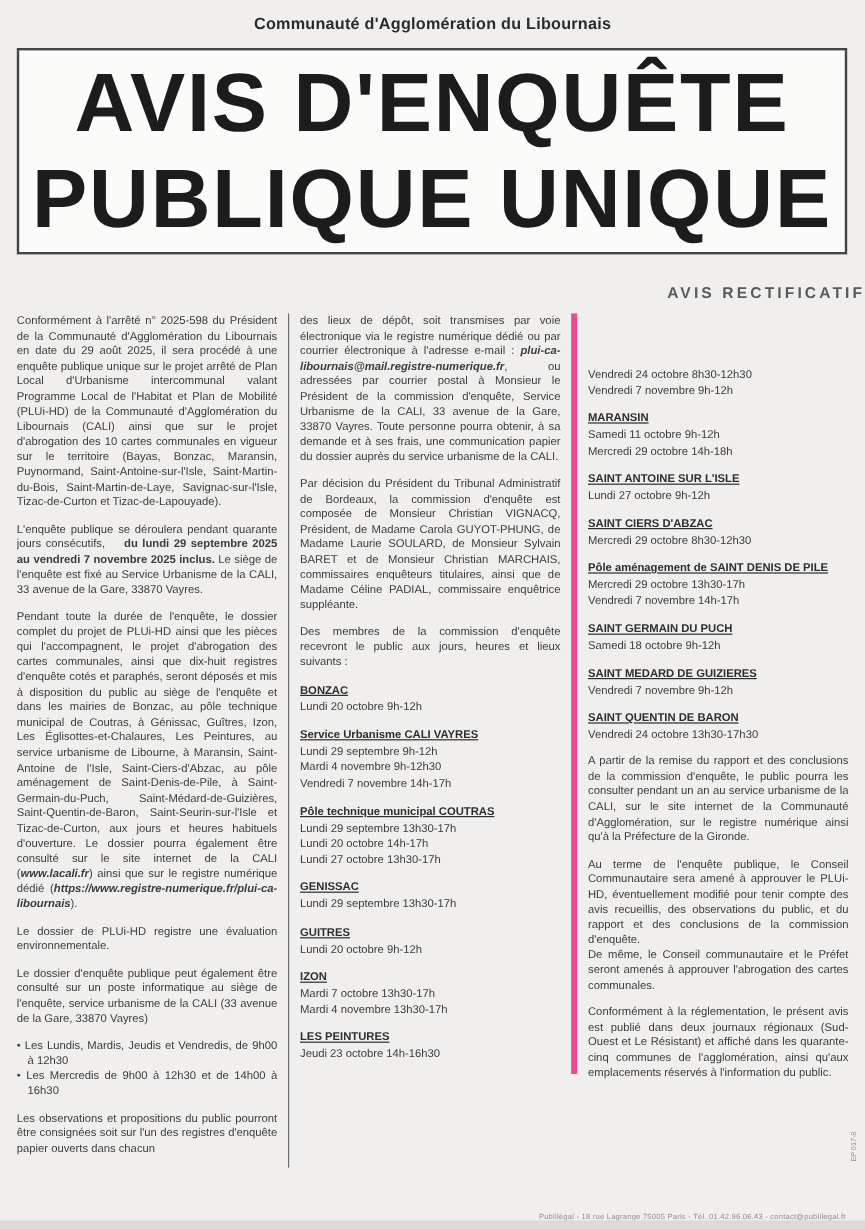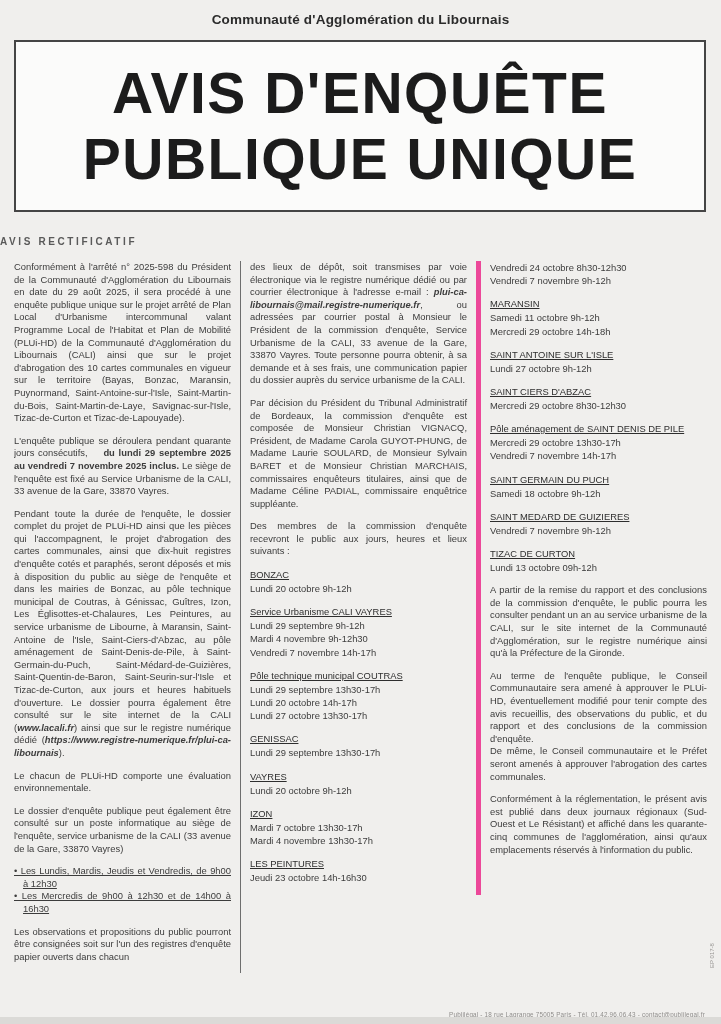--- a/index.html
+++ b/index.html
@@ -16,43 +16,43 @@
     text-align:center;font-weight:bold;font-size:13.5px;color:#2b2b2b;
     letter-spacing:.2px;
   }
   .title-box{
     position:absolute;top:40px;left:14px;right:15px;height:172px;
     background:#fbfbfa;border:2px solid #454545;
     display:flex;flex-direction:column;justify-content:center;align-items:center;
     box-sizing:border-box;
   }
   .title-line{
-    font-size:57px;font-weight:bold;color:#1c1c1c;
+    font-size:69px;font-weight:bold;color:#1c1c1c;
     line-height:1.16;letter-spacing:1.5px;white-space:nowrap;
   }
   .subtitle{
     position:absolute;top:236px;left:0;width:100%;
-    text-align:left;font-size:10px;font-weight:600;color:#5a5a5a;
+    text-align:right;font-size:13px;font-weight:600;color:#5a5a5a;
     letter-spacing:2.6px;
   }
   .columns{
     position:absolute;top:261px;left:14px;right:14px;bottom:22px;
     display:flex;align-items:flex-start;overflow:hidden;
   }
   .col{flex:1 1 0;min-width:0;overflow:hidden;font-size:9.4px;line-height:12.6px;}
   .col-1{padding-right:9px;border-right:1px solid #6e6e6e;}
   .col-2{padding:0 9px;border-right:5px solid #ec4899;}
-  .col-3{padding-left:9px;}
+  .col-3{padding-left:9px;margin-top:44px;}
   .para{text-align:justify;margin:0 0 10px 0;}
   .para .b{font-weight:bold;margin-left:12px;}
   .para .bi{font-weight:bold;font-style:italic;}
   .venue{margin:0 0 10px 0;}
-  .venue-h{font-weight:normal;text-decoration:underline;color:#2e2e2e;margin-bottom:1px;line-height:13px;}
+  .venue-h{font-weight:bold;text-decoration:underline;color:#2e2e2e;margin-bottom:1px;line-height:13px;}
   .sched{line-height:13.2px;}
-  .bullet-line{padding-left:9px;text-indent:-9px;line-height:12.6px;text-decoration:underline;}
+  .bullet-line{padding-left:9px;text-indent:-9px;line-height:12.6px;}
   .footer{
     position:absolute;bottom:6px;right:16px;
     font-size:6.3px;color:#8f8d8b;letter-spacing:.2px;
   }
   .side-mark{
     position:absolute;right:-26px;top:930px;
     transform:rotate(-90deg);transform-origin:center;
     font-size:6px;color:#989694;white-space:nowrap;width:70px;
   }
   .bottom-band{
@@ -72,21 +72,21 @@
     <div class="title-line">PUBLIQUE UNIQUE</div>
   </div>
 
   <div class="subtitle">AVIS RECTIFICATIF</div>
 
   <div class="columns">
     <div class="col col-1">
         <div class="para"><span>Conformément à l'arrêté n° 2025-598 du Président de la Communauté d'Agglomération du Libournais en date du 29 août 2025, il sera procédé à une enquête publique unique sur le projet arrêté de Plan Local d'Urbanisme intercommunal valant Programme Local de l'Habitat et Plan de Mobilité (PLUi-HD) de la Communauté d'Agglomération du Libournais (CALI) ainsi que sur le projet d'abrogation des 10 cartes communales en vigueur sur le territoire (Bayas, Bonzac, Maransin, Puynormand, Saint-Antoine-sur-l'Isle, Saint-Martin-du-Bois, Saint-Martin-de-Laye, Savignac-sur-l'Isle, Tizac-de-Curton et Tizac-de-Lapouyade).</span></div>
         <div class="para"><span>L'enquête publique se déroulera pendant quarante jours consécutifs, </span><span class="b">du lundi 29 septembre 2025 au vendredi 7 novembre 2025 inclus.</span><span> Le siège de l'enquête est fixé au Service Urbanisme de la CALI, 33 avenue de la Gare, 33870 Vayres.</span></div>
         <div class="para"><span>Pendant toute la durée de l'enquête, le dossier complet du projet de PLUi-HD ainsi que les pièces qui l'accompagnent, le projet d'abrogation des cartes communales, ainsi que dix-huit registres d'enquête cotés et paraphés, seront déposés et mis à disposition du public au siège de l'enquête et dans les mairies de Bonzac, au pôle technique municipal de Coutras, à Génissac, Guîtres, Izon, Les Églisottes-et-Chalaures, Les Peintures, au service urbanisme de Libourne, à Maransin, Saint-Antoine de l'Isle, Saint-Ciers-d'Abzac, au pôle aménagement de Saint-Denis-de-Pile, à Saint-Germain-du-Puch, Saint-Médard-de-Guizières, Saint-Quentin-de-Baron, Saint-Seurin-sur-l'Isle et Tizac-de-Curton, aux jours et heures habituels d'ouverture. Le dossier pourra également être consulté sur le site internet de la CALI (</span><span class="bi">www.lacali.fr</span><span>) ainsi que sur le registre numérique dédié (</span><span class="bi">https://www.registre-numerique.fr/plui-ca-libournais</span><span>).</span></div>
-        <div class="para"><span>Le chacun de PLUi-HD comporte une évaluation environnementale.</span></div>
+        <div class="para"><span>Le dossier de PLUi-HD registre une évaluation environnementale.</span></div>
         <div class="para"><span>Le dossier d'enquête publique peut également être consulté sur un poste informatique au siège de l'enquête, service urbanisme de la CALI (33 avenue de la Gare, 33870 Vayres)</span></div>
         <div class="para">
           <div class="bullet-line">• Les Lundis, Mardis, Jeudis et Vendredis, de 9h00 à 12h30</div>
           <div class="bullet-line">• Les Mercredis de 9h00 à 12h30 et de 14h00 à 16h30</div>
         </div>
         <div class="para"><span>Les observations et propositions du public pourront être consignées soit sur l'un des registres d'enquête papier ouverts dans chacun</span></div>
       </div>
     <div class="col col-2">
         <div class="para"><span>des lieux de dépôt, soit transmises par voie électronique via le registre numérique dédié ou par courrier électronique à l'adresse e-mail : </span><span class="bi">plui-ca-libournais@mail.registre-numerique.fr</span><span>, ou adressées par courrier postal à Monsieur le Président de la commission d'enquête, Service Urbanisme de la CALI, 33 avenue de la Gare, 33870 Vayres. Toute personne pourra obtenir, à sa demande et à ses frais, une communication papier du dossier auprès du service urbanisme de la CALI.</span></div>
         <div class="para"><span>Par décision du Président du Tribunal Administratif de Bordeaux, la commission d'enquête est composée de Monsieur Christian VIGNACQ, Président, de Madame Carola GUYOT-PHUNG, de Madame Laurie SOULARD, de Monsieur Sylvain BARET et de Monsieur Christian MARCHAIS, commissaires enquêteurs titulaires, ainsi que de Madame Céline PADIAL, commissaire enquêtrice suppléante.</span></div>
@@ -105,21 +105,21 @@
           <div class="venue-h">Pôle technique municipal COUTRAS</div>
           <div class="sched">Lundi 29 septembre 13h30-17h</div>
           <div class="sched">Lundi 20 octobre 14h-17h</div>
           <div class="sched">Lundi 27 octobre 13h30-17h</div>
         </div>
         <div class="venue">
           <div class="venue-h">GENISSAC</div>
           <div class="sched">Lundi 29 septembre 13h30-17h</div>
         </div>
         <div class="venue">
-          <div class="venue-h">VAYRES</div>
+          <div class="venue-h">GUITRES</div>
           <div class="sched">Lundi 20 octobre 9h-12h</div>
         </div>
         <div class="venue">
           <div class="venue-h">IZON</div>
           <div class="sched">Mardi 7 octobre 13h30-17h</div>
           <div class="sched">Mardi 4 novembre 13h30-17h</div>
         </div>
         <div class="venue">
           <div class="venue-h">LES PEINTURES</div>
           <div class="sched">Jeudi 23 octobre 14h-16h30</div>
@@ -150,22 +150,22 @@
         </div>
         <div class="venue">
           <div class="venue-h">SAINT GERMAIN DU PUCH</div>
           <div class="sched">Samedi 18 octobre 9h-12h</div>
         </div>
         <div class="venue">
           <div class="venue-h">SAINT MEDARD DE GUIZIERES</div>
           <div class="sched">Vendredi 7 novembre 9h-12h</div>
         </div>
         <div class="venue">
-          <div class="venue-h">TIZAC DE CURTON</div>
-          <div class="sched">Lundi 13 octobre 09h-12h</div>
+          <div class="venue-h">SAINT QUENTIN DE BARON</div>
+          <div class="sched">Vendredi 24 octobre 13h30-17h30</div>
         </div>
         <div class="para"><span>A partir de la remise du rapport et des conclusions de la commission d'enquête, le public pourra les consulter pendant un an au service urbanisme de la CALI, sur le site internet de la Communauté d'Agglomération, sur le registre numérique ainsi qu'à la Préfecture de la Gironde.</span></div>
         <div class="para"><span>Au terme de l'enquête publique, le Conseil Communautaire sera amené à approuver le PLUi-HD, éventuellement modifié pour tenir compte des avis recueillis, des observations du public, et du rapport et des conclusions de la commission d'enquête.</span><br><span>De même, le Conseil communautaire et le Préfet seront amenés à approuver l'abrogation des cartes communales.</span></div>
         <div class="para"><span>Conformément à la réglementation, le présent avis est publié dans deux journaux régionaux (Sud-Ouest et Le Résistant) et affiché dans les quarante-cinq communes de l'agglomération, ainsi qu'aux emplacements réservés à l'information du public.</span></div>
       </div>
   </div>
 
   <div class="footer">Publilégal - 18 rue Lagrange 75005 Paris - Tél. 01.42.96.06.43 - contact@publilegal.fr</div>
   <div class="side-mark">EP 017-8</div>
   <div class="bottom-band"></div>

